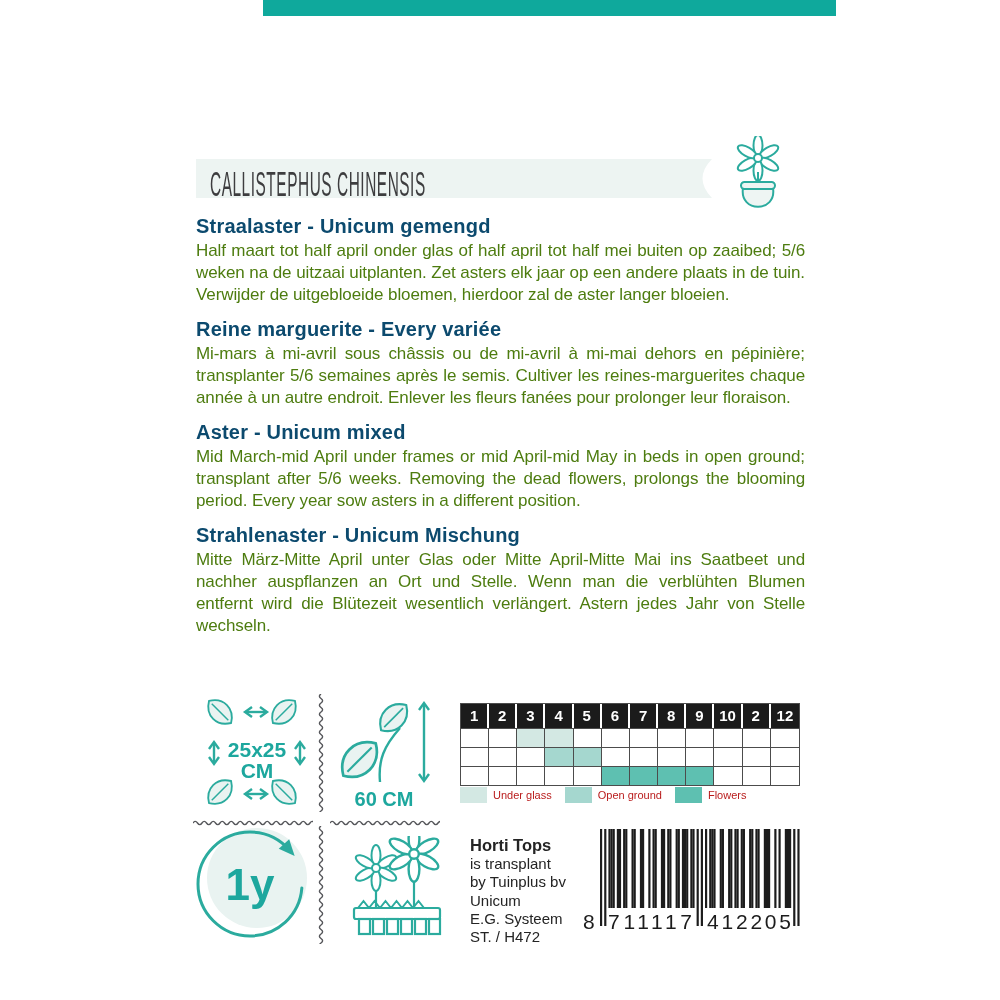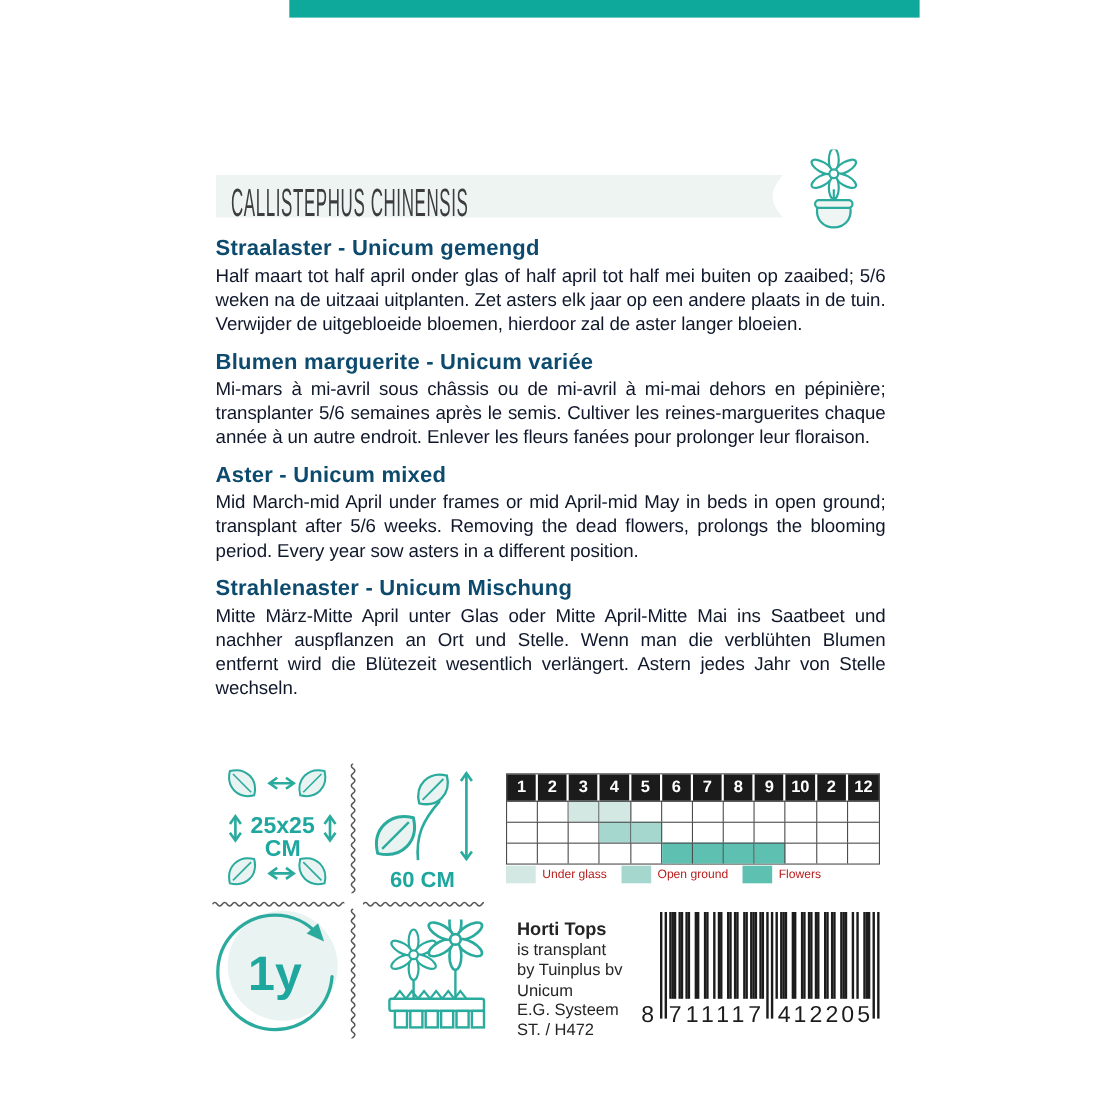--- a/index.html
+++ b/index.html
@@ -11,21 +11,21 @@
   .banner{position:absolute;left:196px;top:159px;width:516px;height:39px;background:#edf4f2;
           clip-path:path('M0,0 H516 Q497,19.5 516,39 H0 Z');}
   .banner-title{position:absolute;left:14px;top:5px;font-size:28px;font-weight:500;color:#3d3d3f;
           letter-spacing:1px;transform:scaleX(.55) scaleY(1.28);transform-origin:left top;white-space:nowrap;}
 
   .pot-icon{position:absolute;left:718px;top:136px;}
 
   .sections{position:absolute;left:196px;top:215px;width:609px;}
   .section{margin:0 0 12px 0;}
   .section h3{margin:0 0 3px 0;font-size:20px;line-height:22px;font-weight:bold;color:#0c4a6e;letter-spacing:.2px;}
-  .section p{margin:0;font-size:17px;line-height:22px;color:#0f172a;text-align:justify;letter-spacing:-0.1px;}
+  .section p{margin:0;font-size:17px;line-height:22px;color:#4d7c0f;text-align:justify;letter-spacing:-0.1px;}
 
   .wavy{position:absolute;}
 
   .icon-abs{position:absolute;}
 
   
   .calendar{position:absolute;left:460px;top:703px;width:340px;border:1px solid #4c4c4c;box-sizing:border-box;}
   .cal-head{display:grid;grid-template-columns:repeat(12,1fr);background:#1b1b1b;}
   .cal-head div{height:24px;line-height:24px;text-align:center;color:#fff;font-size:15px;font-weight:bold;
                 border-right:2px solid #fff;box-sizing:border-box;}
@@ -78,21 +78,21 @@
     <path d="M25,52 C21,77 59,77 55,52 Z" fill="#eef5f3" stroke="#2bab9e" stroke-width="2"></path>
     <rect x="23" y="46" width="34" height="7" rx="3.5" fill="#eef5f3" stroke="#2bab9e" stroke-width="2"></rect>
   </svg>
 
   <div class="sections">
     <div class="section">
       <h3>Straalaster - Unicum gemengd</h3>
       <p>Half maart tot half april onder glas of half april tot half mei buiten op zaaibed; 5/6 weken na de uitzaai uitplanten. Zet asters elk jaar op een andere plaats in de tuin. Verwijder de uitgebloeide bloemen, hierdoor zal de aster langer bloeien.</p>
     </div>
     <div class="section">
-      <h3>Blumen marguerite - Unicum variée</h3>
+      <h3>Reine marguerite - Every variée</h3>
       <p>Mi-mars à mi-avril sous châssis ou de mi-avril à mi-mai dehors en pépinière; transplanter 5/6 semaines après le semis. Cultiver les reines-marguerites chaque année à un autre endroit. Enlever les fleurs fanées pour prolonger leur floraison.</p>
     </div>
     <div class="section">
       <h3>Aster - Unicum mixed</h3>
       <p>Mid March-mid April under frames or mid April-mid May in beds in open ground; transplant after 5/6 weeks. Removing the dead flowers, prolongs the blooming period. Every year sow asters in a different position.</p>
     </div>
     <div class="section">
       <h3>Strahlenaster - Unicum Mischung</h3>
       <p>Mitte März-Mitte April unter Glas oder Mitte April-Mitte Mai ins Saatbeet und nachher auspflanzen an Ort und Stelle. Wenn man die verblühten Blumen entfernt wird die Blütezeit wesentlich verlängert. Astern jedes Jahr von Stelle wechseln.</p>
     </div>

